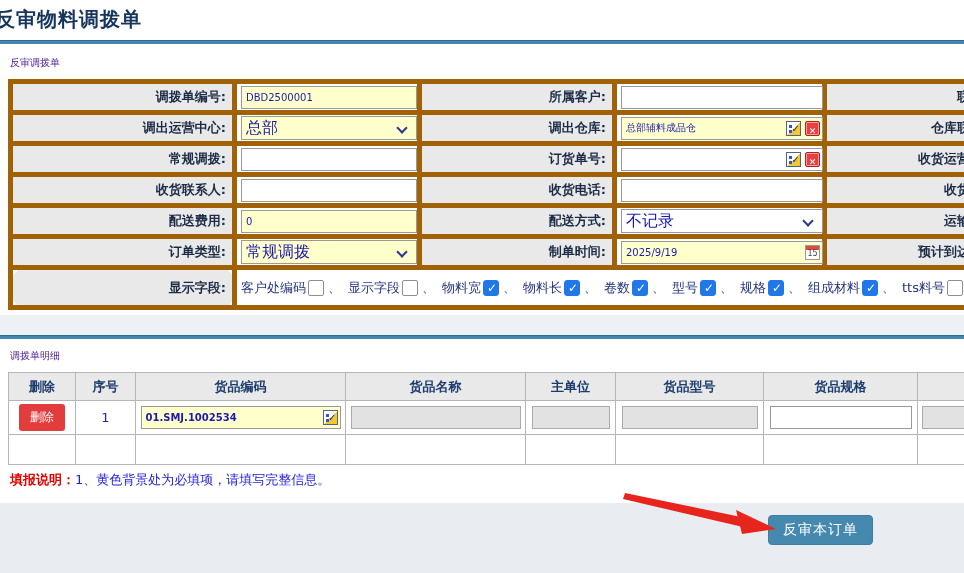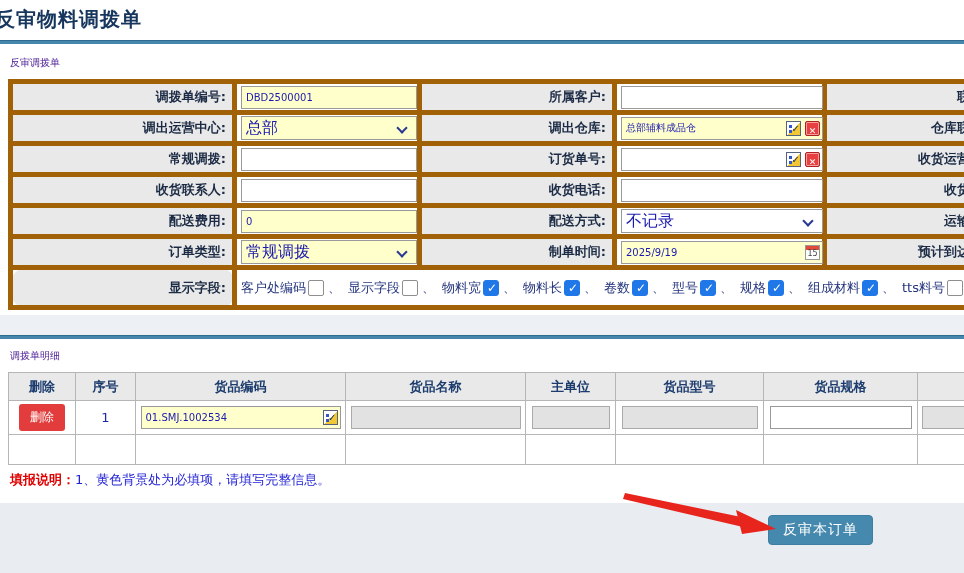--- a/index.html
+++ b/index.html
@@ -236,21 +236,21 @@
       <th class="dw5">主单位</th>
       <th class="dw6">货品型号</th>
       <th class="dw7">货品规格</th>
       <th class="dw8"></th>
     </tr>
     <tr>
       <td><button class="btn-del">删除</button></td>
       <td class="seq">1</td>
       <td>
         <div class="fldwrap">
-          <input class="inp yellow" style="width: 200px;" readonly="" value="01.SMJ.1002534">
+          <input class="inp yellow" style="width: 200px; font-weight: bold;" readonly="" value="01.SMJ.1002534">
           <span class="ic ic-pick r3"></span>
         </div>
       </td>
       <td><input class="inp gray" style="width: 170px;" readonly=""></td>
       <td><input class="inp gray" style="width: 78px;" readonly=""></td>
       <td><input class="inp gray" style="width: 136px;" readonly=""></td>
       <td><input class="inp" style="width: 142px;" readonly=""></td>
       <td class="cell-l"><input class="inp gray" style="width: 140px;" readonly=""></td>
     </tr>
     <tr class="empty">

